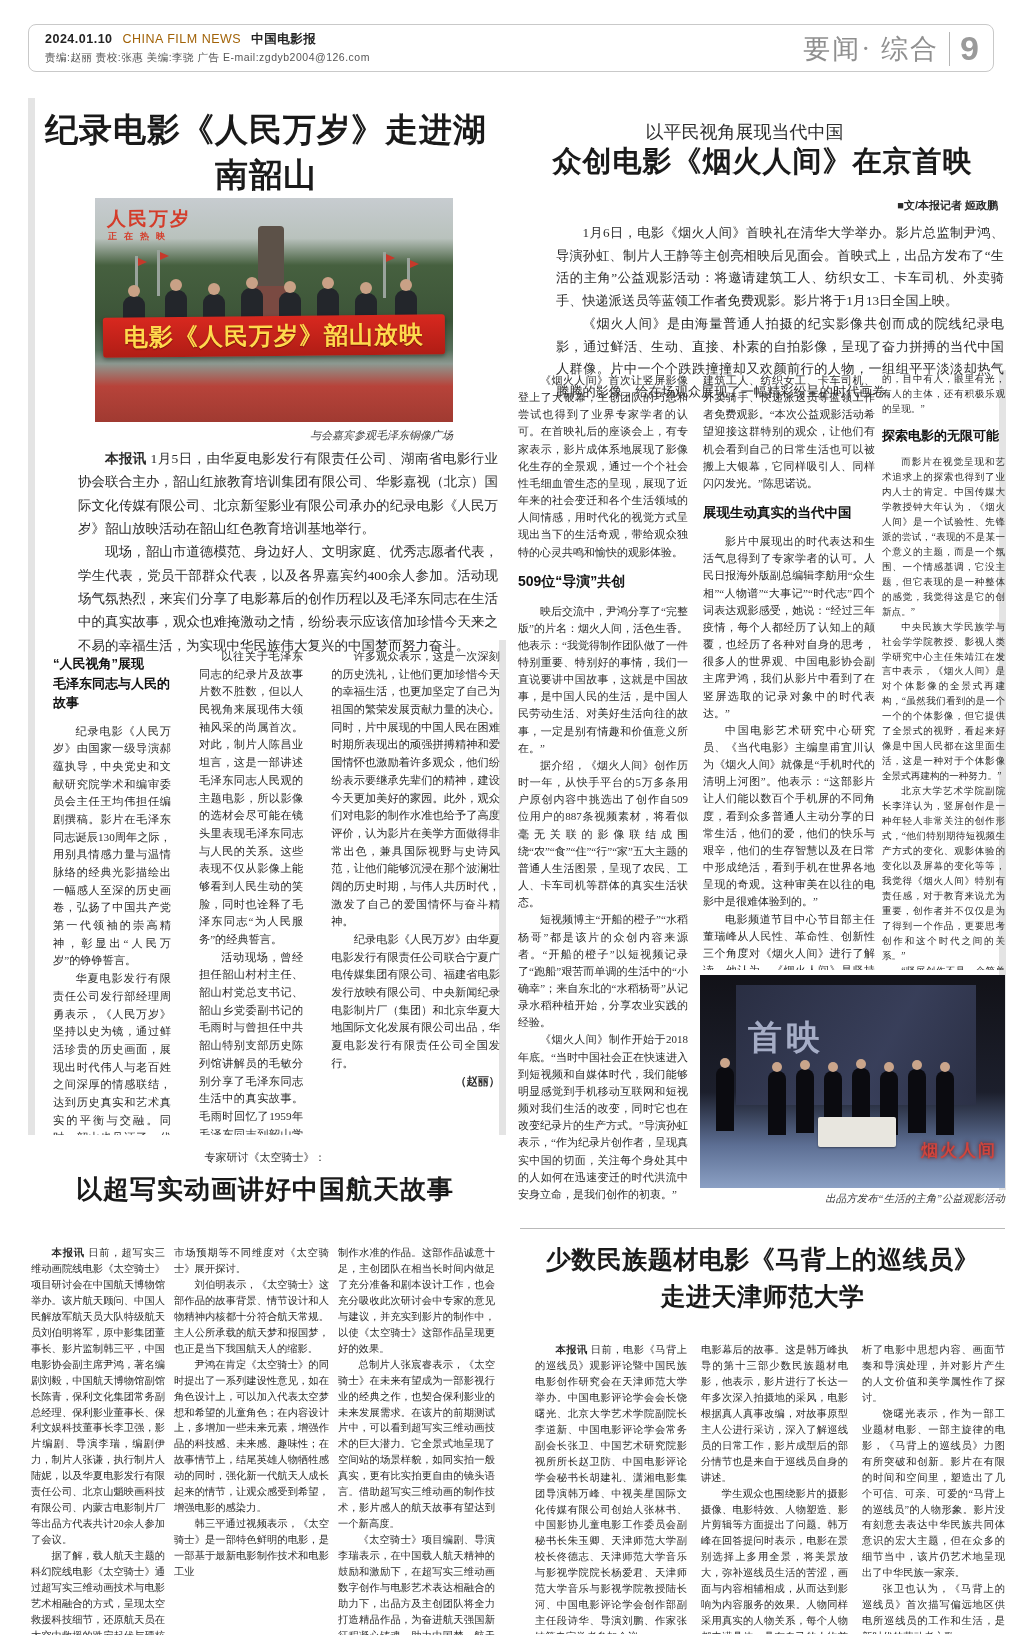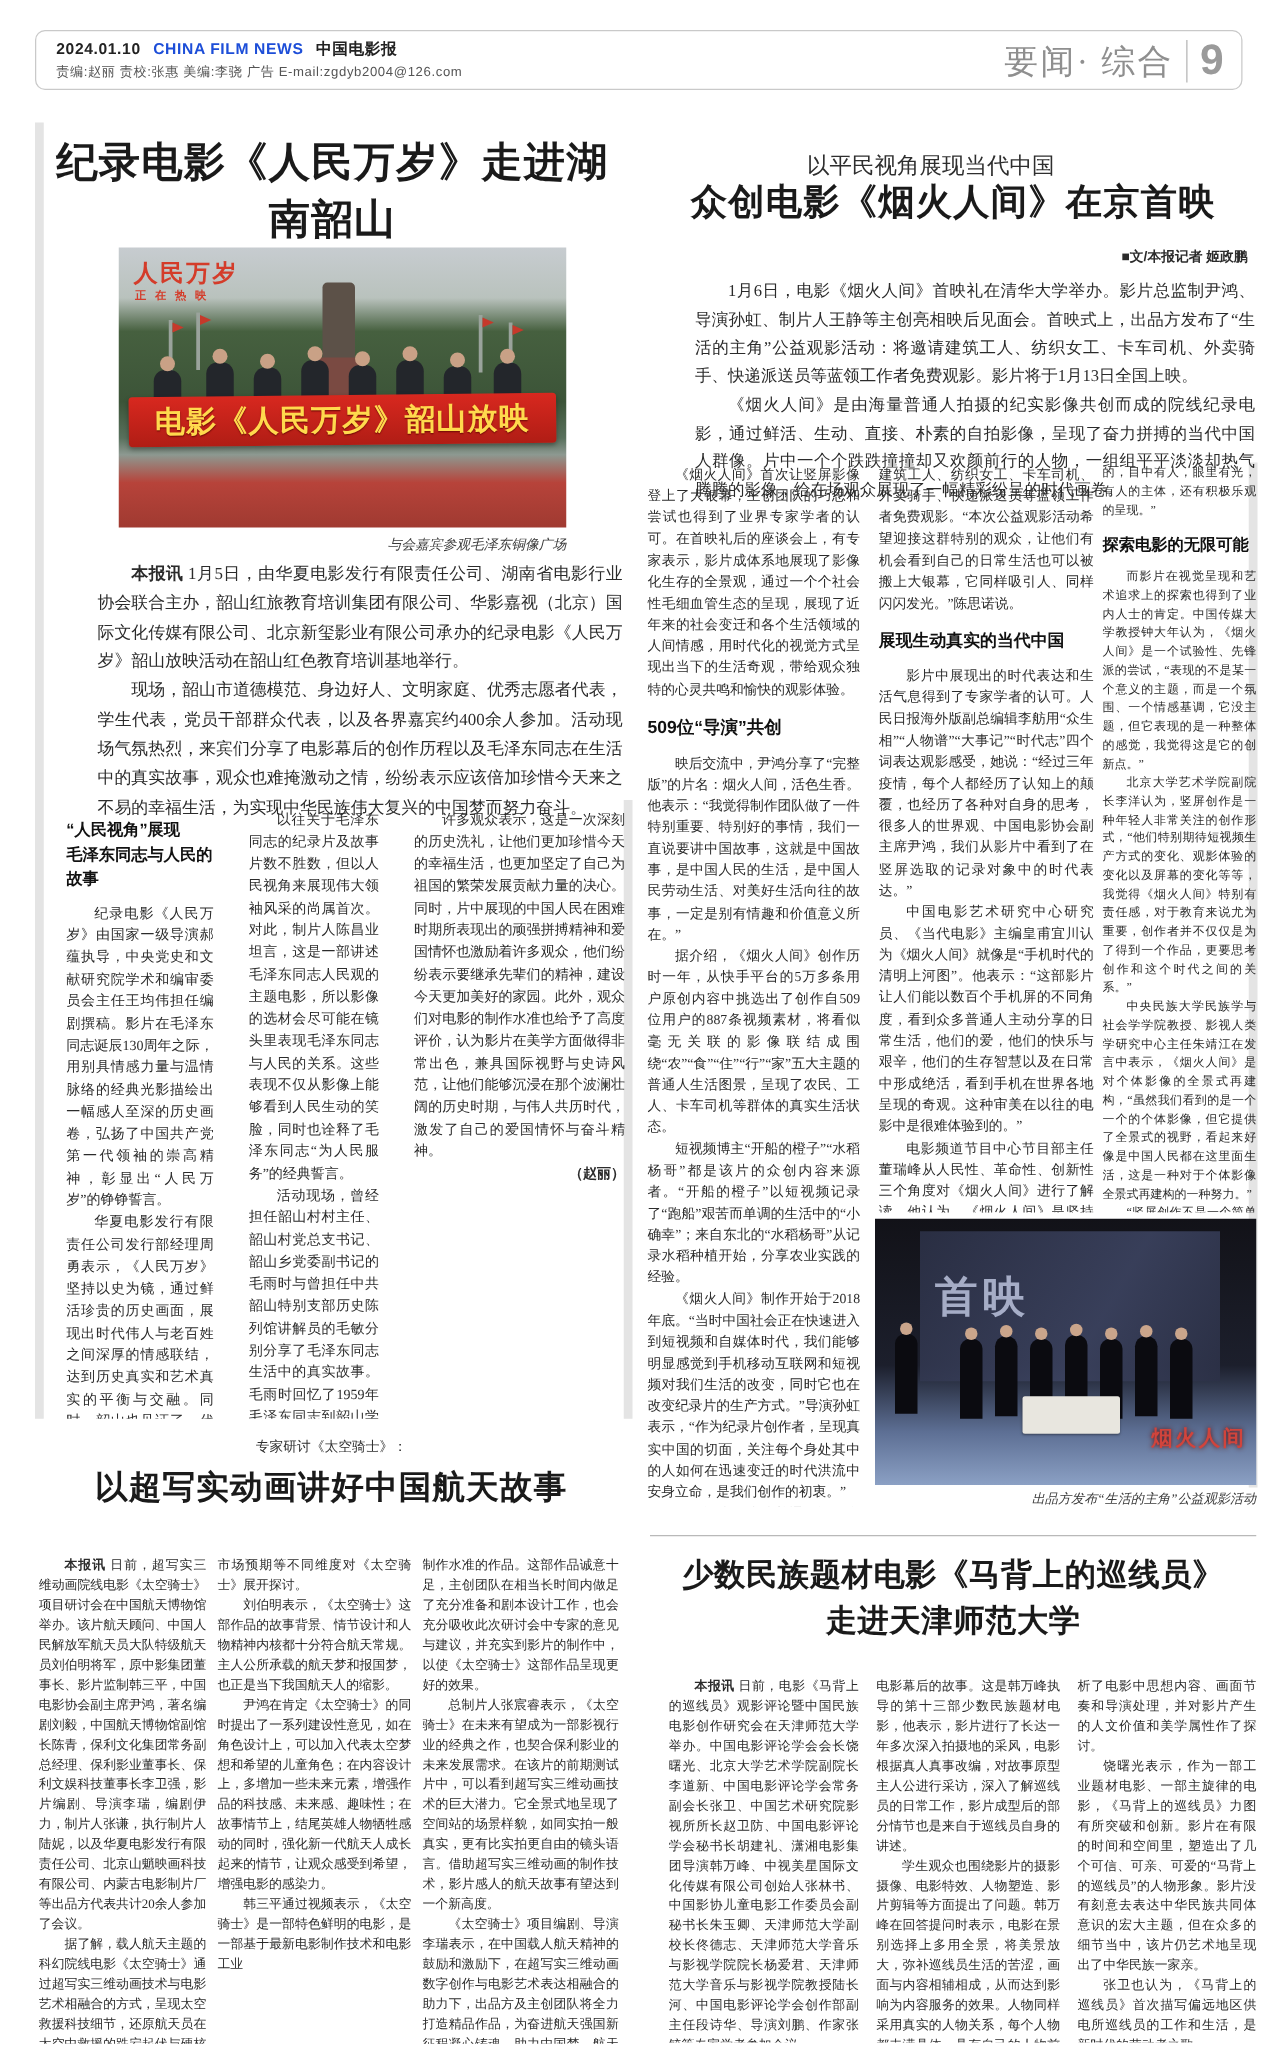--- a/index.html
+++ b/index.html
@@ -1,21 +1,21 @@
 <!DOCTYPE html>
 <html><head>
 <meta charset="utf-8">
 <style>
   html,body{margin:0;padding:0;background:#ffffff;}
   body{width:1024px;height:1642px;position:relative;font-family:"Liberation Serif","DejaVu Serif",serif;color:#2b2b2b;}
   .abs{position:absolute;}
   
   .masthead{left:28px;top:24px;width:966px;height:48px;border:1px solid #c9c9c9;border-radius:8px;box-sizing:border-box;padding:6px 16px 0 16px;}
   .mh-line1{font-family:"Liberation Sans","DejaVu Sans",sans-serif;font-size:12.5px;font-weight:bold;color:#222;letter-spacing:.5px;}
-  .mh-line1 .en{font-weight:bold;color:#1d4ed8;margin:0 6px;}
+  .mh-line1 .en{font-weight:normal;color:#a16207;margin:0 6px;}
   .mh-line2{font-family:"Liberation Sans","DejaVu Sans",sans-serif;font-size:10.5px;color:#555;margin-top:3px;letter-spacing:.5px;}
   .mh-right{position:absolute;right:14px;top:4px;display:flex;align-items:center;gap:10px;}
   .mh-section{font-size:27px;color:#8f8f8f;letter-spacing:2px;font-family:"Liberation Serif",serif;}
   .mh-divider{width:1px;height:34px;background:#b5b5b5;}
   .mh-pageno{font-size:34px;font-weight:bold;color:#9a9a9a;font-family:"Liberation Sans",sans-serif;}
   
   .vrule{background:#e4e4e4;width:7px;}
   
   .headline-serif{font-weight:bold;color:#1a1a1a;text-align:center;font-family:"Liberation Serif","DejaVu Serif",serif;}
   .kicker{text-align:center;color:#2e2e2e;font-family:"Liberation Serif",serif;}
@@ -109,20 +109,21 @@
     <p>华夏电影发行有限责任公司发行部经理周勇表示，《人民万岁》坚持以史为镜，通过鲜活珍贵的历史画面，展现出时代伟人与老百姓之间深厚的情感联结，达到历史真实和艺术真实的平衡与交融。同时，韶山也见证了一代伟人毛泽东同志出生成长、求学求索、革命实践的光辉历程。</p>
 
   </div>
   <div class="colflow bodytext" style="width:115px;height:487px;font-size:11.2px;line-height:1.58;">
     <p>以往关于毛泽东同志的纪录片及故事片数不胜数，但以人民视角来展现伟大领袖风采的尚属首次。对此，制片人陈昌业坦言，这是一部讲述毛泽东同志人民观的主题电影，所以影像的选材会尽可能在镜头里表现毛泽东同志与人民的关系。这些表现不仅从影像上能够看到人民生动的笑脸，同时也诠释了毛泽东同志“为人民服务”的经典誓言。</p>
     <p>活动现场，曾经担任韶山村村主任、韶山村党总支书记、韶山乡党委副书记的毛雨时与曾担任中共韶山特别支部历史陈列馆讲解员的毛敏分别分享了毛泽东同志生活中的真实故事。毛雨时回忆了1959年毛泽东同志到韶山学校视察，与师生亲切合影时的点点滴滴；毛敏则讲述了毛泽东同志为革命牺牲的六位亲人的故事，在场观众听后无不眼含热泪，心生对毛泽东同志的深深敬意。</p>
 
   </div>
   <div class="colflow bodytext" style="width:186px;height:487px;font-size:11.2px;line-height:1.58;">
     <p>许多观众表示，这是一次深刻的历史洗礼，让他们更加珍惜今天的幸福生活，也更加坚定了自己为祖国的繁荣发展贡献力量的决心。同时，片中展现的中国人民在困难时期所表现出的顽强拼搏精神和爱国情怀也激励着许多观众，他们纷纷表示要继承先辈们的精神，建设今天更加美好的家园。此外，观众们对电影的制作水准也给予了高度评价，认为影片在美学方面做得非常出色，兼具国际视野与史诗风范，让他们能够沉浸在那个波澜壮阔的历史时期，与伟人共历时代，激发了自己的爱国情怀与奋斗精神。</p>
+    <p>纪录电影《人民万岁》由华夏电影发行有限责任公司联合宁夏广电传媒集团有限公司、福建省电影发行放映有限公司、中央新闻纪录电影制片厂（集团）和北京华夏大地国际文化发展有限公司出品，华夏电影发行有限责任公司全国发行。</p>
     <p class="noindent">
         <span class="credit">（赵丽）</span>
       </p>
   </div>
 </div>
 
 <div class="abs kicker" style="left:502px;top:120px;width:485px;font-size:18px;">以平民视角展现当代中国</div>
 <div class="abs headline-serif" style="left:520px;top:142px;width:485px;font-size:29px;letter-spacing:1px;">众创电影《烟火人间》在京首映</div>
 <div class="abs" style="left:520px;top:198px;width:478px;text-align:right;font-size:11px;font-weight:bold;font-family:'Liberation Sans',sans-serif;">■文/本报记者 姬政鹏</div>
 
@@ -148,22 +149,22 @@
   <p>影片中展现出的时代表达和生活气息得到了专家学者的认可。人民日报海外版副总编辑李舫用“众生相”“人物谱”“大事记”“时代志”四个词表达观影感受，她说：“经过三年疫情，每个人都经历了认知上的颠覆，也经历了各种对自身的思考，很多人的世界观、中国电影协会副主席尹鸿，我们从影片中看到了在竖屏选取的记录对象中的时代表达。”</p>
   <p>中国电影艺术研究中心研究员、《当代电影》主编皇甫宜川认为《烟火人间》就像是“手机时代的清明上河图”。他表示：“这部影片让人们能以数百个手机屏的不同角度，看到众多普通人主动分享的日常生活，他们的爱，他们的快乐与艰辛，他们的生存智慧以及在日常中形成绝活，看到手机在世界各地呈现的奇观。这种审美在以往的电影中是很难体验到的。”</p>
   <p>电影频道节目中心节目部主任董瑞峰从人民性、革命性、创新性三个角度对《烟火人间》进行了解读。他认为，《烟火人间》是坚持以人民为中心的创作导向的作品，“例如卡车司机，主流的媒体没有过多关注他们的生存状态，但他们也是很庞大的人群。如果蓝领工人们都走进电影院看电影，就真正体现出了人民性。”</p>
 
 </div>
 
 <div class="abs colflow bodytext" style="left:882px;top:372px;width:123px;height:598px;font-size:9.6px;line-height:1.56;">
   <p class="noindent">的，目中有人，眼里有光，有人的主体，还有积极乐观的呈现。”</p>
   <div class="subhead" style="font-size:13px;margin:9px 0;">探索电影的无限可能</div>
   <p>而影片在视觉呈现和艺术追求上的探索也得到了业内人士的肯定。中国传媒大学教授钟大年认为，《烟火人间》是一个试验性、先锋派的尝试，“表现的不是某一个意义的主题，而是一个氛围、一个情感基调，它没主题，但它表现的是一种整体的感觉，我觉得这是它的创新点。”</p>
+  <p>中央民族大学民族学与社会学学院教授、影视人类学研究中心主任朱靖江在发言中表示，《烟火人间》是对个体影像的全景式再建构，“虽然我们看到的是一个一个的个体影像，但它提供了全景式的视野，看起来好像是中国人民都在这里面生活，这是一种对于个体影像全景式再建构的一种努力。”</p>
   <p>北京大学艺术学院副院长李洋认为，竖屏创作是一种年轻人非常关注的创作形式，“他们特别期待短视频生产方式的变化、观影体验的变化以及屏幕的变化等等，我觉得《烟火人间》特别有责任感，对于教育来说尤为重要，创作者并不仅仅是为了得到一个作品，更要思考创作和这个时代之间的关系。”</p>
-  <p>中央民族大学民族学与社会学学院教授、影视人类学研究中心主任朱靖江在发言中表示，《烟火人间》是对个体影像的全景式再建构，“虽然我们看到的是一个一个的个体影像，但它提供了全景式的视野，看起来好像是中国人民都在这里面生活，这是一种对于个体影像全景式再建构的一种努力。”</p>
   <p>“竖屏创作不是一个简单的叠加，影片在客观情况下进行了很多主观处理，在竖屏影像的使用上有自己的主观性、有写意性、有诗性。”中国艺术报总编辑康伟表示，“比如开篇鹤舞的鹤群，跟地铁里面人群人海的同构，体现了一种思考在里面，这是它在竖屏非简单叠加之下的一种主观性呈现，具有很强的感染力。”</p>
 </div>
 
 <div class="abs photo2">
   <div class="p2-screen"></div>
   <div class="p2-shouying">首映</div>
   <div class="p2-person" style="left:16px;top:92px;"></div>
   <div class="p2-person" style="left:68px;top:96px;"></div>
   <div class="p2-person" style="left:96px;top:94px;"></div>
   <div class="p2-person" style="left:124px;top:96px;"></div>

